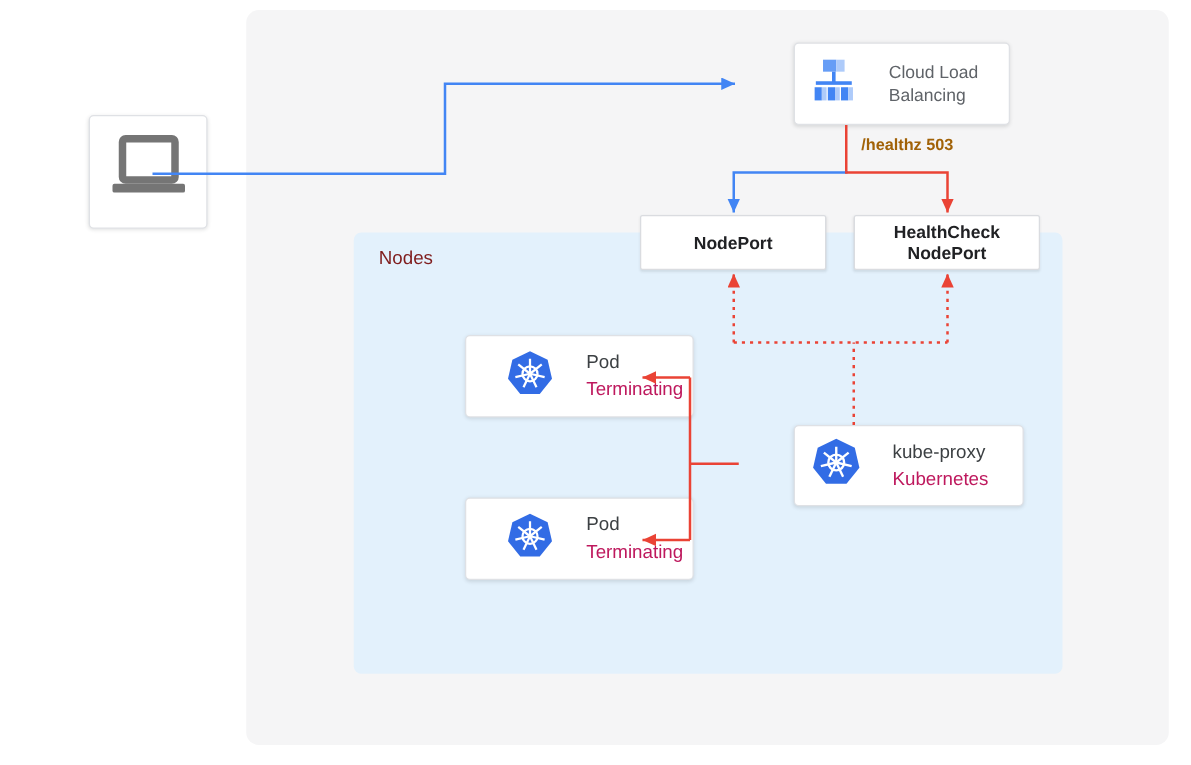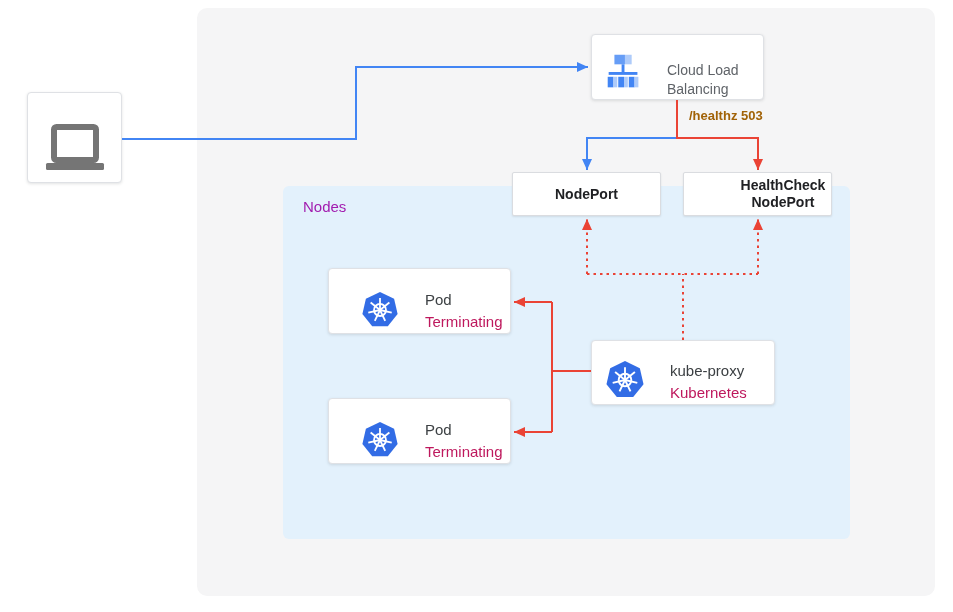--- a/index.html
+++ b/index.html
@@ -11,47 +11,47 @@
   .gray-panel{
     position:absolute;left:197px;top:8px;width:738px;height:588px;
     background:#f5f5f6;border-radius:10px;
   }
   .nodes-box{
     position:absolute;left:283px;top:186px;width:567px;height:353px;
     background:#e3f1fc;border-radius:6px;
   }
   .nodes-label{
     position:absolute;left:20px;top:12px;
-    font-size:15px;color:#a21caf;
+    font-size:15px;color:#7f1d1d;
   }
   .card{
     position:absolute;background:#ffffff;border:1px solid #dfe1e5;
     border-radius:4px;box-shadow:0 1px 3px rgba(60,64,67,.15);
-    display:flex;align-items:flex-end;box-sizing:border-box;
+    display:flex;align-items:center;box-sizing:border-box;margin-left:44px;
   }
   .laptop-card{left:27px;top:92px;width:95px;height:91px;justify-content:center;}
   .clb-card{left:591px;top:34px;width:173px;height:66px;padding-left:9px;}
   .clb-label{font-size:14px;line-height:19px;color:#5f6368;margin-left:20px;width:86px;}
   .pod-card{left:328px;width:183px;height:66px;padding-left:32px;}
   .pod1{top:268px;} .pod2{top:398px;}
   .kproxy-card{left:591px;top:340px;width:184px;height:65px;padding-left:13px;}
   .entity-text{margin-left:25px;}
   .pod-card .entity-text{margin-left:26px;}
   .entity-title{font-size:15px;line-height:22px;color:#3c4043;}
   .entity-sub{font-size:15px;line-height:22px;color:#be185d;}
   .port-box{
     position:absolute;top:172px;height:44px;background:#ffffff;
     border:1px solid #dadce0;border-radius:2px;
     box-shadow:0 1px 2px rgba(60,64,67,.12);
     display:flex;align-items:center;justify-content:center;text-align:center;
     font-size:14px;font-weight:bold;color:#202124;line-height:17px;
     box-sizing:border-box;
   }
   .nodeport-box{left:512px;width:149px;}
-  .hcnodeport-box{left:683px;width:149px;justify-content:flex-end;}
+  .hcnodeport-box{left:683px;width:149px;}
   .hcnodeport-box .port-label{width:96px;}
   .healthz-label{
     position:absolute;left:689px;top:108px;
     font-size:13px;font-weight:bold;color:#a16207;white-space:nowrap;
   }
   .edges-overlay{
     position:absolute;left:0;top:0;width:953px;height:612px;
     pointer-events:none;
   }
   .edge{fill:none;stroke-width:2px;}

